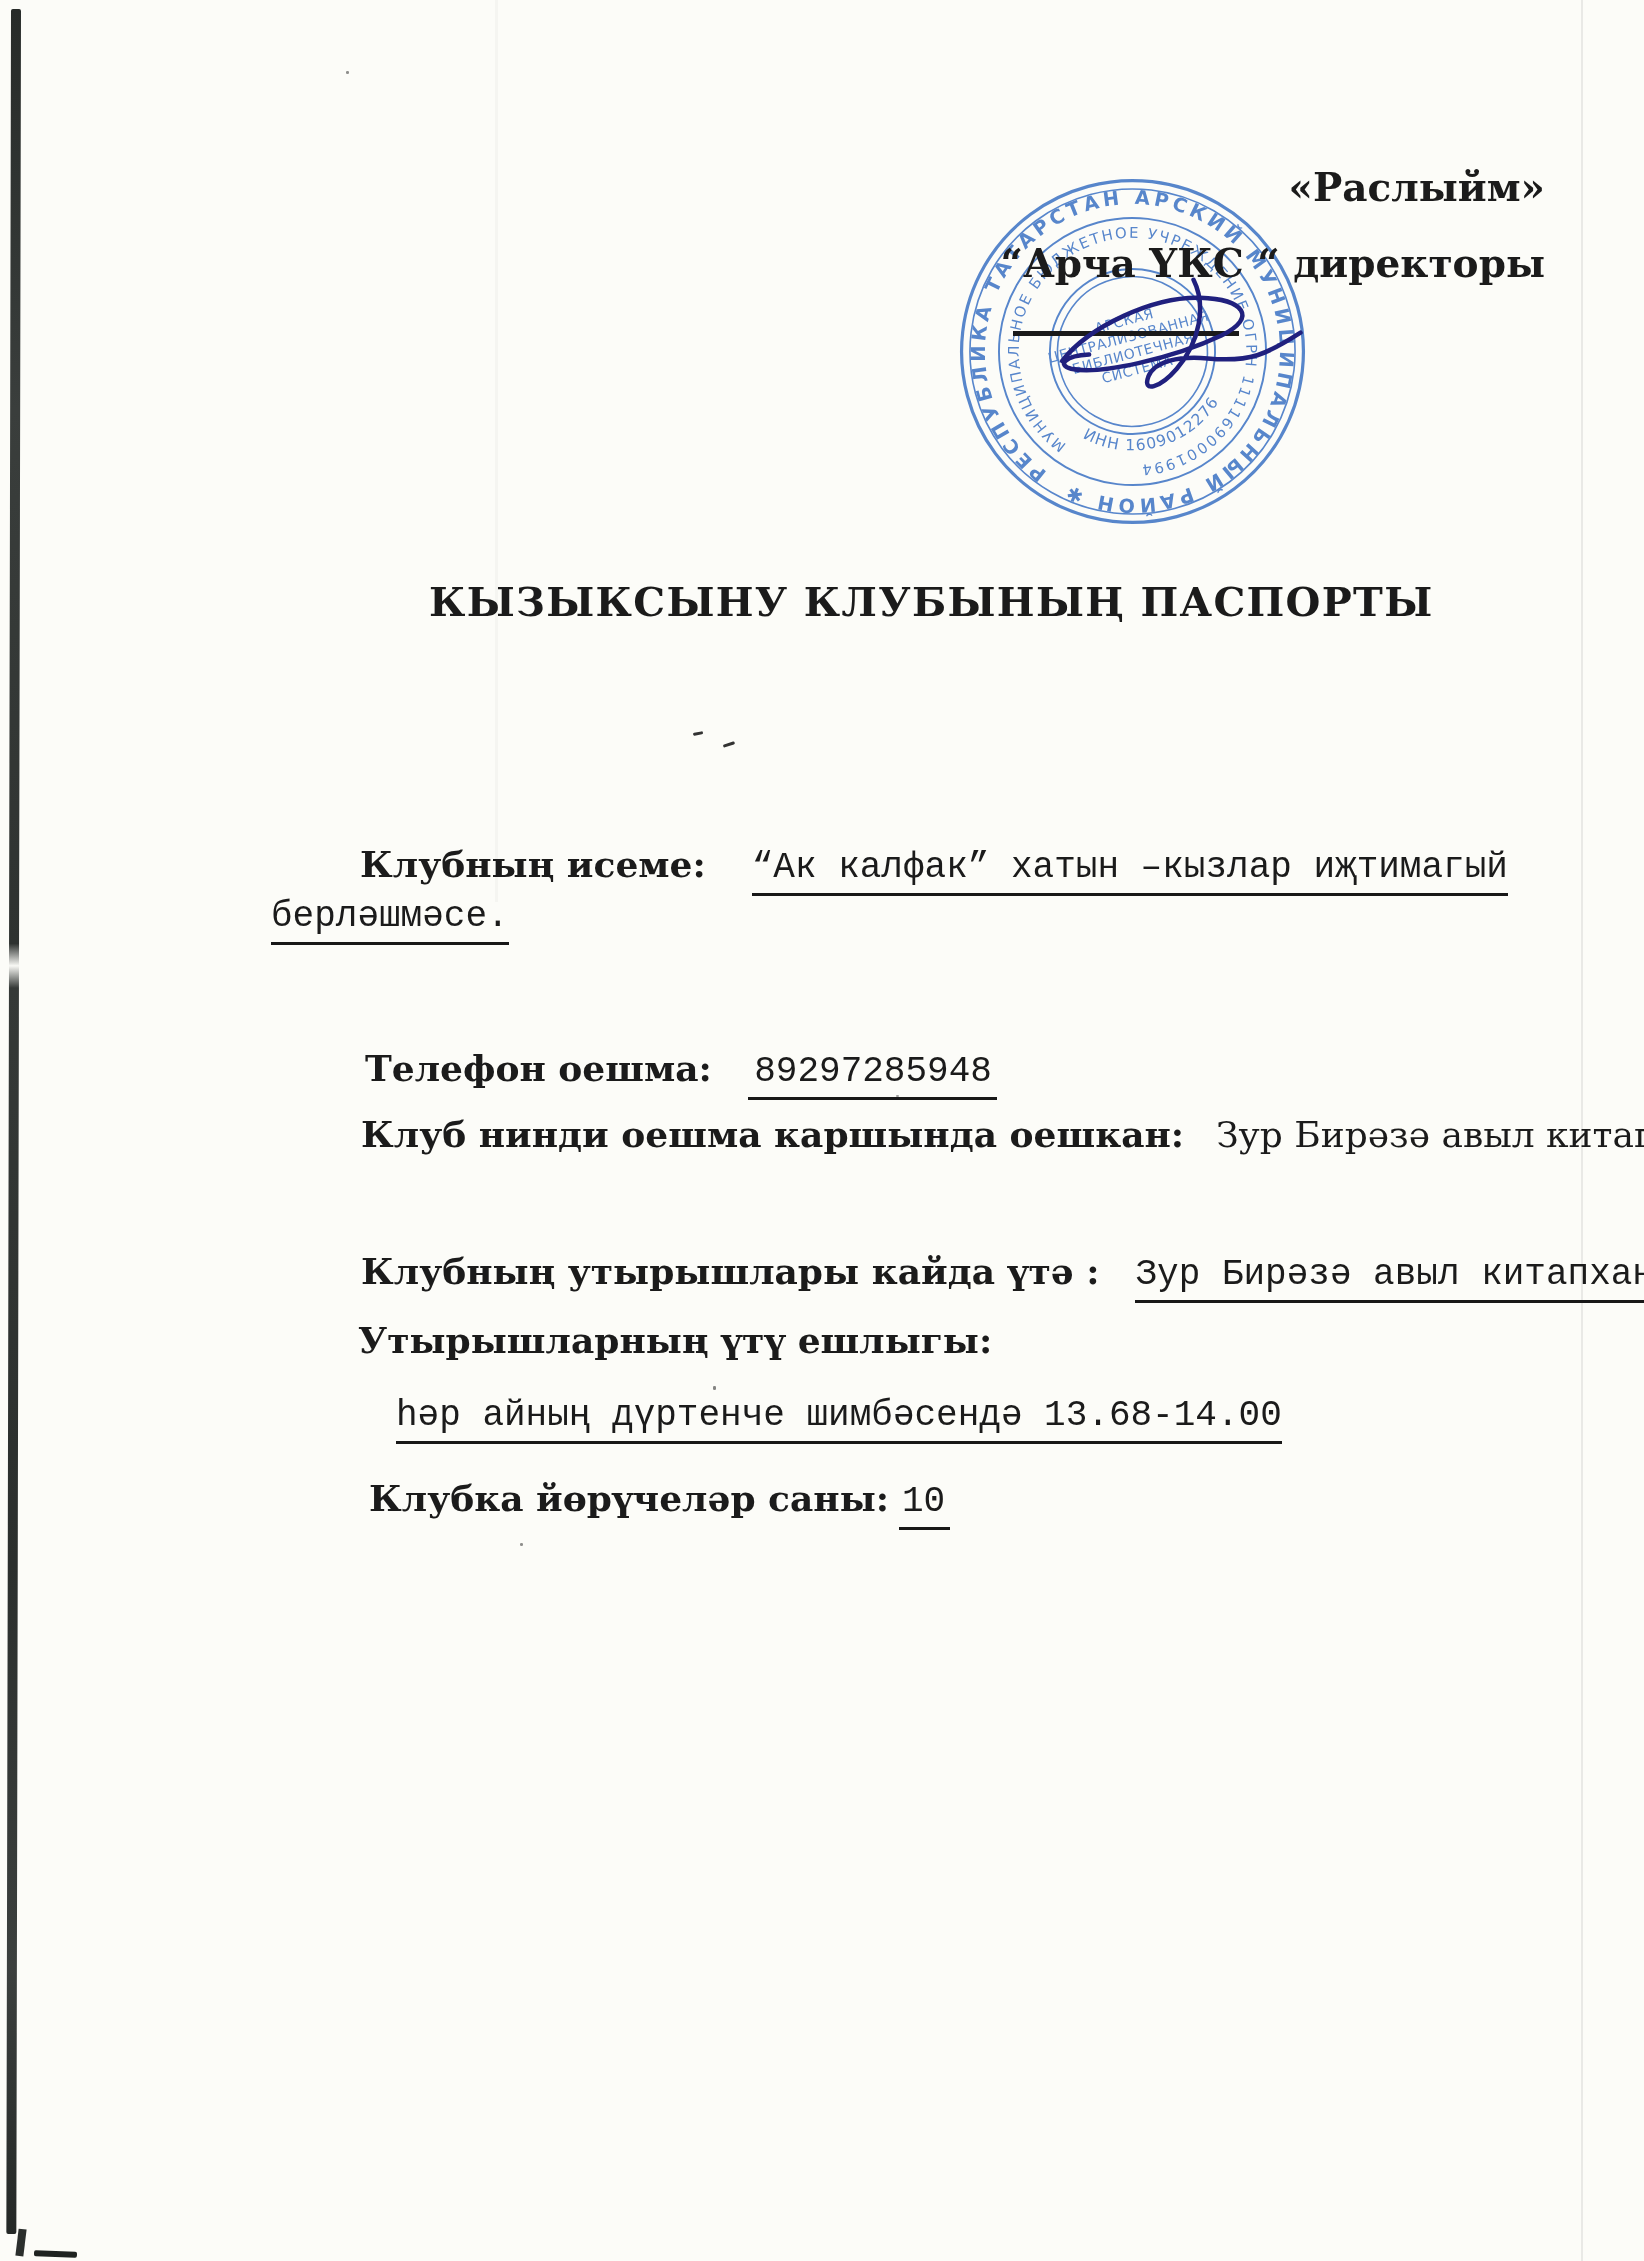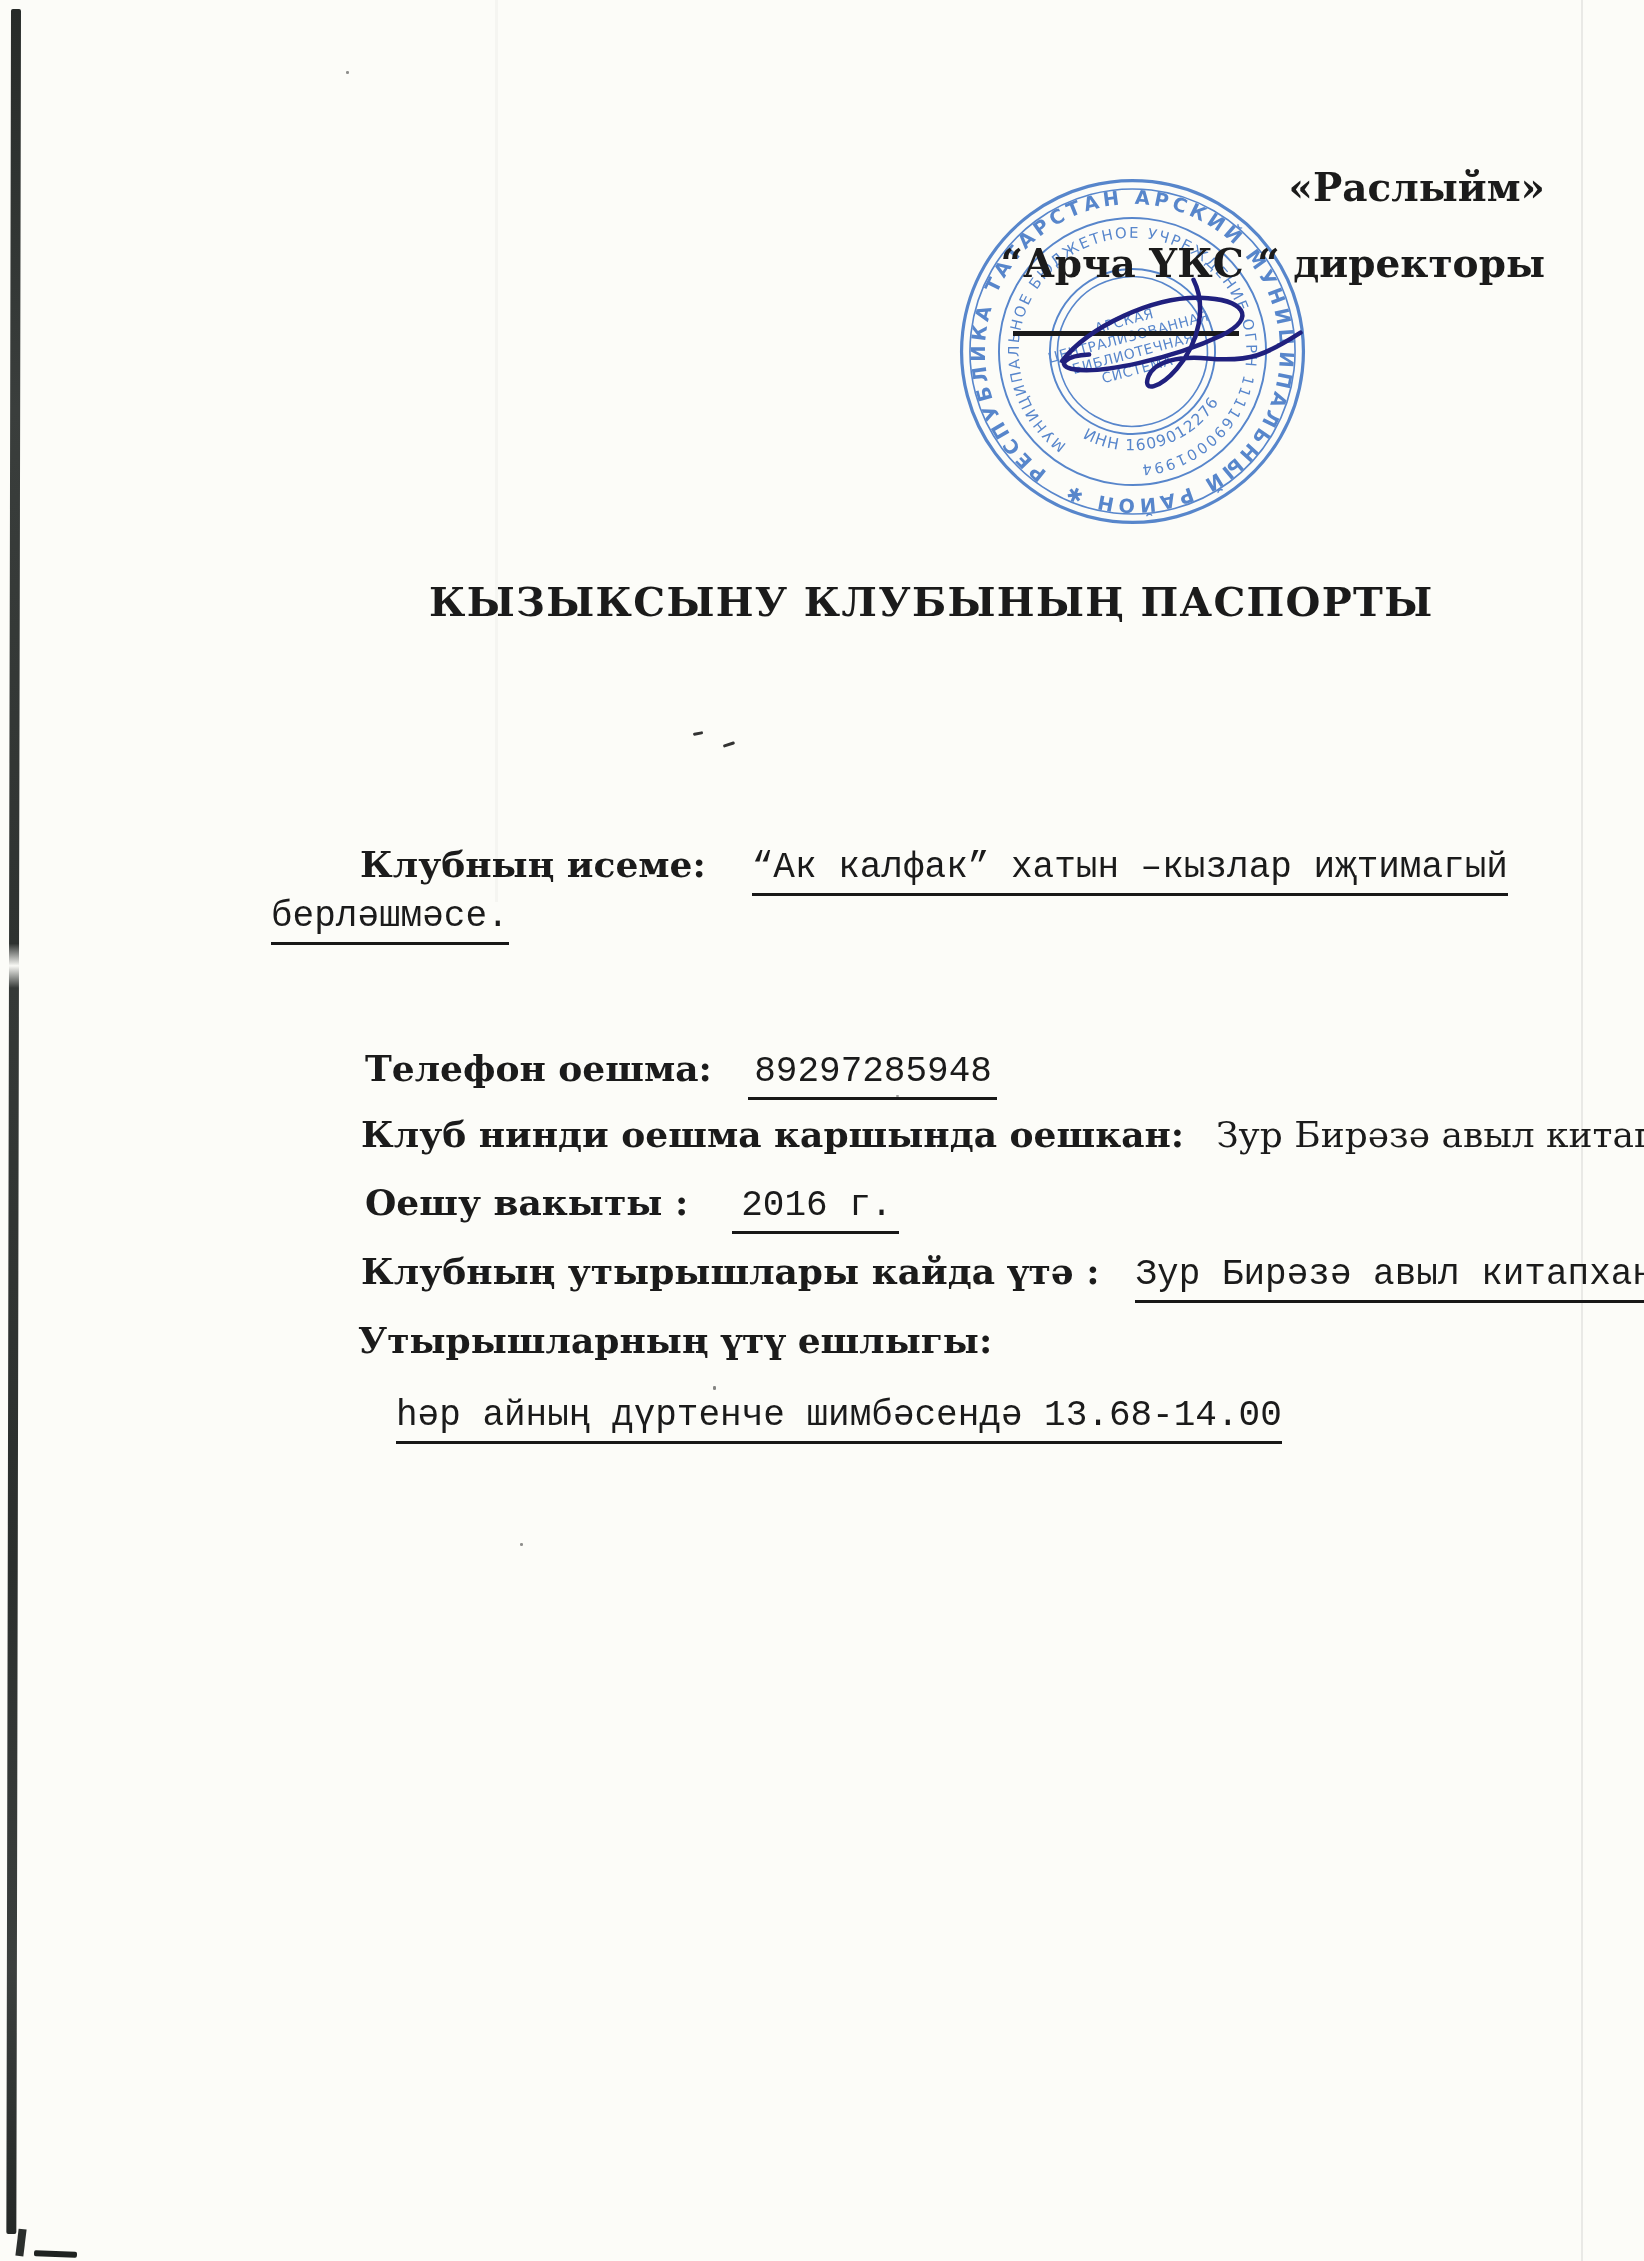--- a/index.html
+++ b/index.html
@@ -104,31 +104,31 @@
 
 
   <div class="abs line" style="left:365px;top:1047px;">
     <span class="lbl">Телефон оешма:</span><span class="u" style="margin-left:36px;padding-left:6.4px;padding-right:5.2px;">89297285948</span>
   </div>
 
   <div class="abs line" style="left:361px;top:1113px;">
     <span class="lbl">Клуб нинди оешма каршында оешкан:</span><span style="margin-left:32px;">Зур Бирәзә авыл китапханәсе</span>
   </div>
 
-  <div class="abs line" style="left:365px;top:1181px;">
-    <span class="lbl">Оешу вакыты :</span><span class="u" style="margin-left:44px;padding-left:9px;padding-right:6.4px;">2016 г.</span>
-  </div>
 
   <div class="abs line" style="left:361px;top:1250px;">
     <span class="lbl">Клубның утырышлары кайда үтә :</span><span class="u" style="margin-left:36px;">Зур Бирәзә авыл китапханәсе</span>
   </div>
 
   <div class="abs line" style="left:358px;top:1319px;">
     <span class="lbl">Утырышларның үтү ешлыгы:</span>
   </div>
 
   <div class="abs line" style="left:396px;top:1392px;">
     <span class="u">һәр айның дүртенче шимбәсендә 13.68-14.00</span>
   </div>
 
+  <div class="abs line" style="left:369px;top:1477px;">
+    <span class="lbl">Клубка йөрүчеләр саны:</span><span class="u" style="margin-left:10.3px;padding-left:2.6px;padding-right:5.2px;">10</span>
+  </div>
 
 </div>
 
 
 </body></html>

